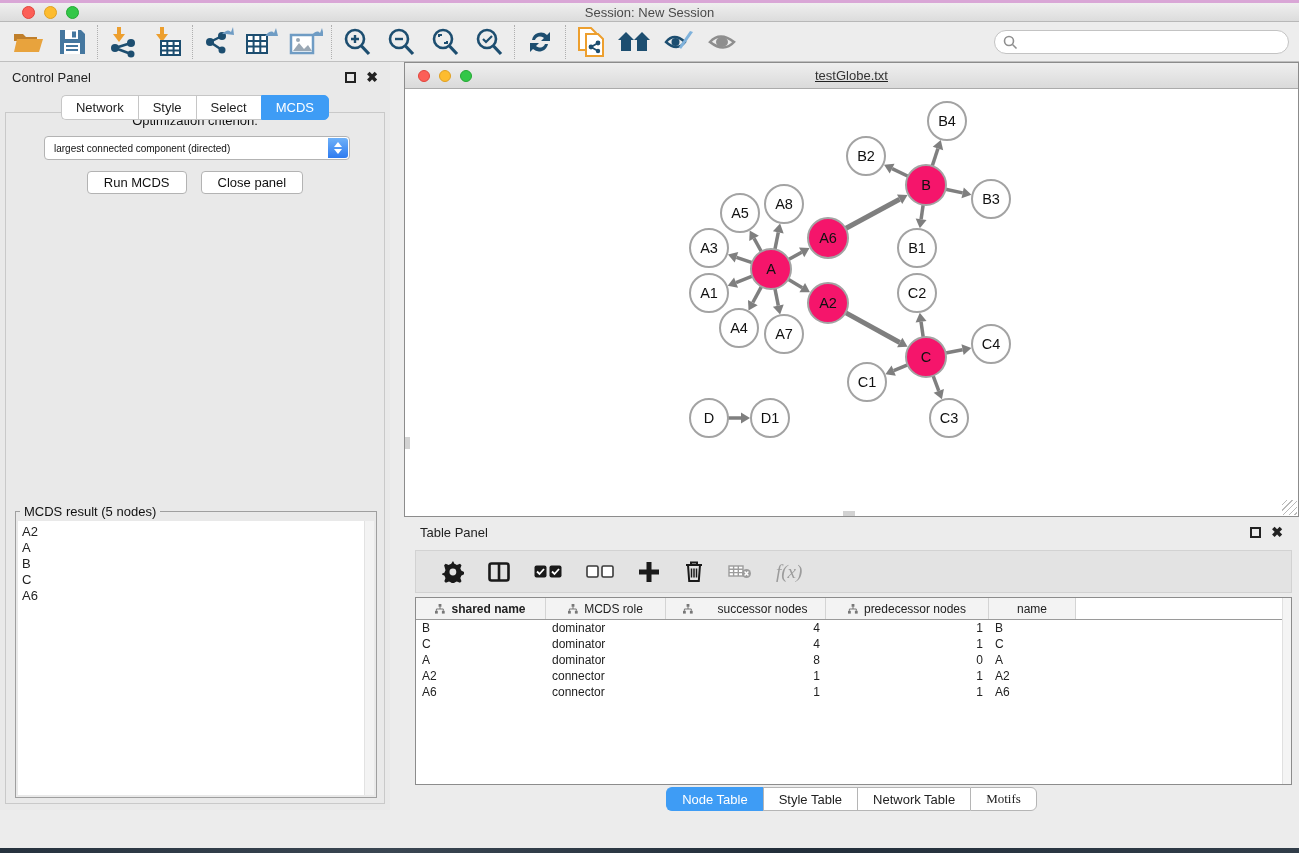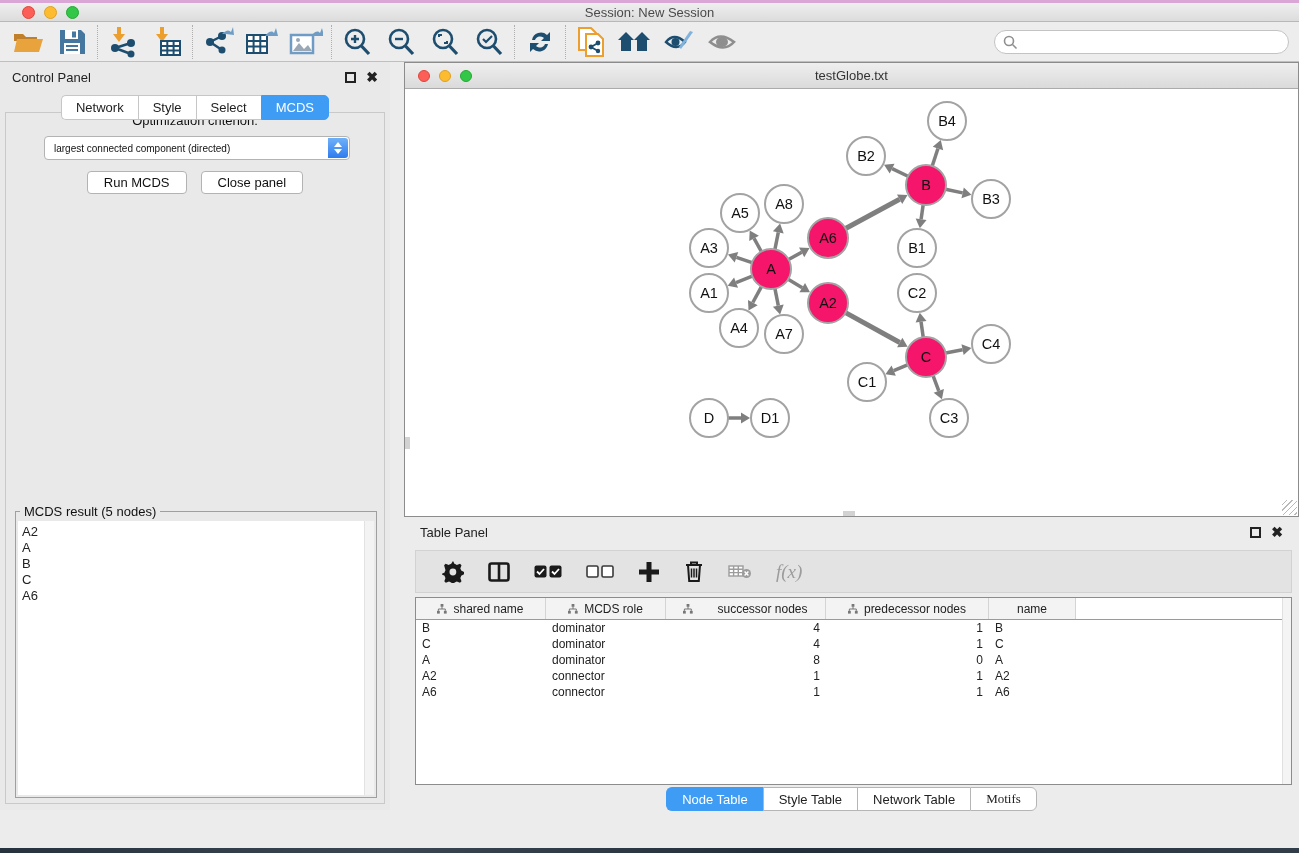--- a/index.html
+++ b/index.html
@@ -87,21 +87,21 @@
     font-size:13px; padding:3px 0 0 4px; line-height:16px; overflow:hidden;
   }
   .result-scroll { position:absolute; right:2px; top:9px; bottom:2px; width:10px; background:#F3F3F3; border-left:1px solid #E2E2E2; }
   
   .net-window {
     position:absolute; left:404px; top:62px; width:895px; height:455px;
     border:1px solid #8C8C8C; background:#fff;
   }
   .net-titlebar {
     position:relative; height:26px; background:linear-gradient(#EFEFEF,#DADADA);
-    border-bottom:1px solid #ABABAB; display:flex; align-items:center; justify-content:center;
+    border-bottom:1px solid #ABABAB; display:flex; align-items:center; justify-content:center;text-decoration:underline;
   }
   .net-titlebar .tl-dots { left:13px; top:7px; }
   .net-titlebar .tl-dot { width:12px; height:12px; }
   .net-title { font-size:13px; color:#333; }
   .net-canvas { position:absolute; left:0; top:27px; right:0; bottom:0; background:#fff; overflow:hidden; }
   .mini-thumb-v { position:absolute; left:0px; top:347px; width:5px; height:12px; background:#D2D2D2; }
   .mini-thumb-h { position:absolute; left:438px; bottom:0px; width:12px; height:5px; background:#D2D2D2; }
   .resize-grip {
     position:absolute; right:1px; bottom:1px; width:15px; height:15px;
     background:repeating-linear-gradient(135deg, transparent 0 3px, #B9B9B9 3px 4px);
@@ -508,21 +508,21 @@
             <circle cx="18.5" cy="9.5" r="4.5" fill="#9C9C9C"></circle>
             <path d="M16.6 7.6 l3.8 3.8 M20.4 7.6 l-3.8 3.8" stroke="#fff" stroke-width="1.4"></path>
           </svg>
       </div>
       <div class="tpico">
         <span class="fx-label">f(x)</span>
       </div>
     </div>
     <div class="tp-table">
       <div class="tp-thead" id="table-head">
-          <div class="th-cell" style="width: 130px;">
+          <div class="th-cell" style="width: 130px; font-weight: bold;">
             <span class="th-icon">
               <svg width="10" height="10" viewBox="0 0 10 10">
                 <g fill="#777">
                   <rect x="3.6" y="0" width="2.8" height="2.8"></rect>
                   <rect x="0" y="6.8" width="2.8" height="2.8"></rect>
                   <rect x="6.9" y="6.8" width="2.8" height="2.8"></rect>
                 </g>
                 <path d="M5 2.8 V5 M1.4 6.8 V5 H8.3 V6.8" stroke="#777" fill="none"></path>
               </svg>
             </span>

